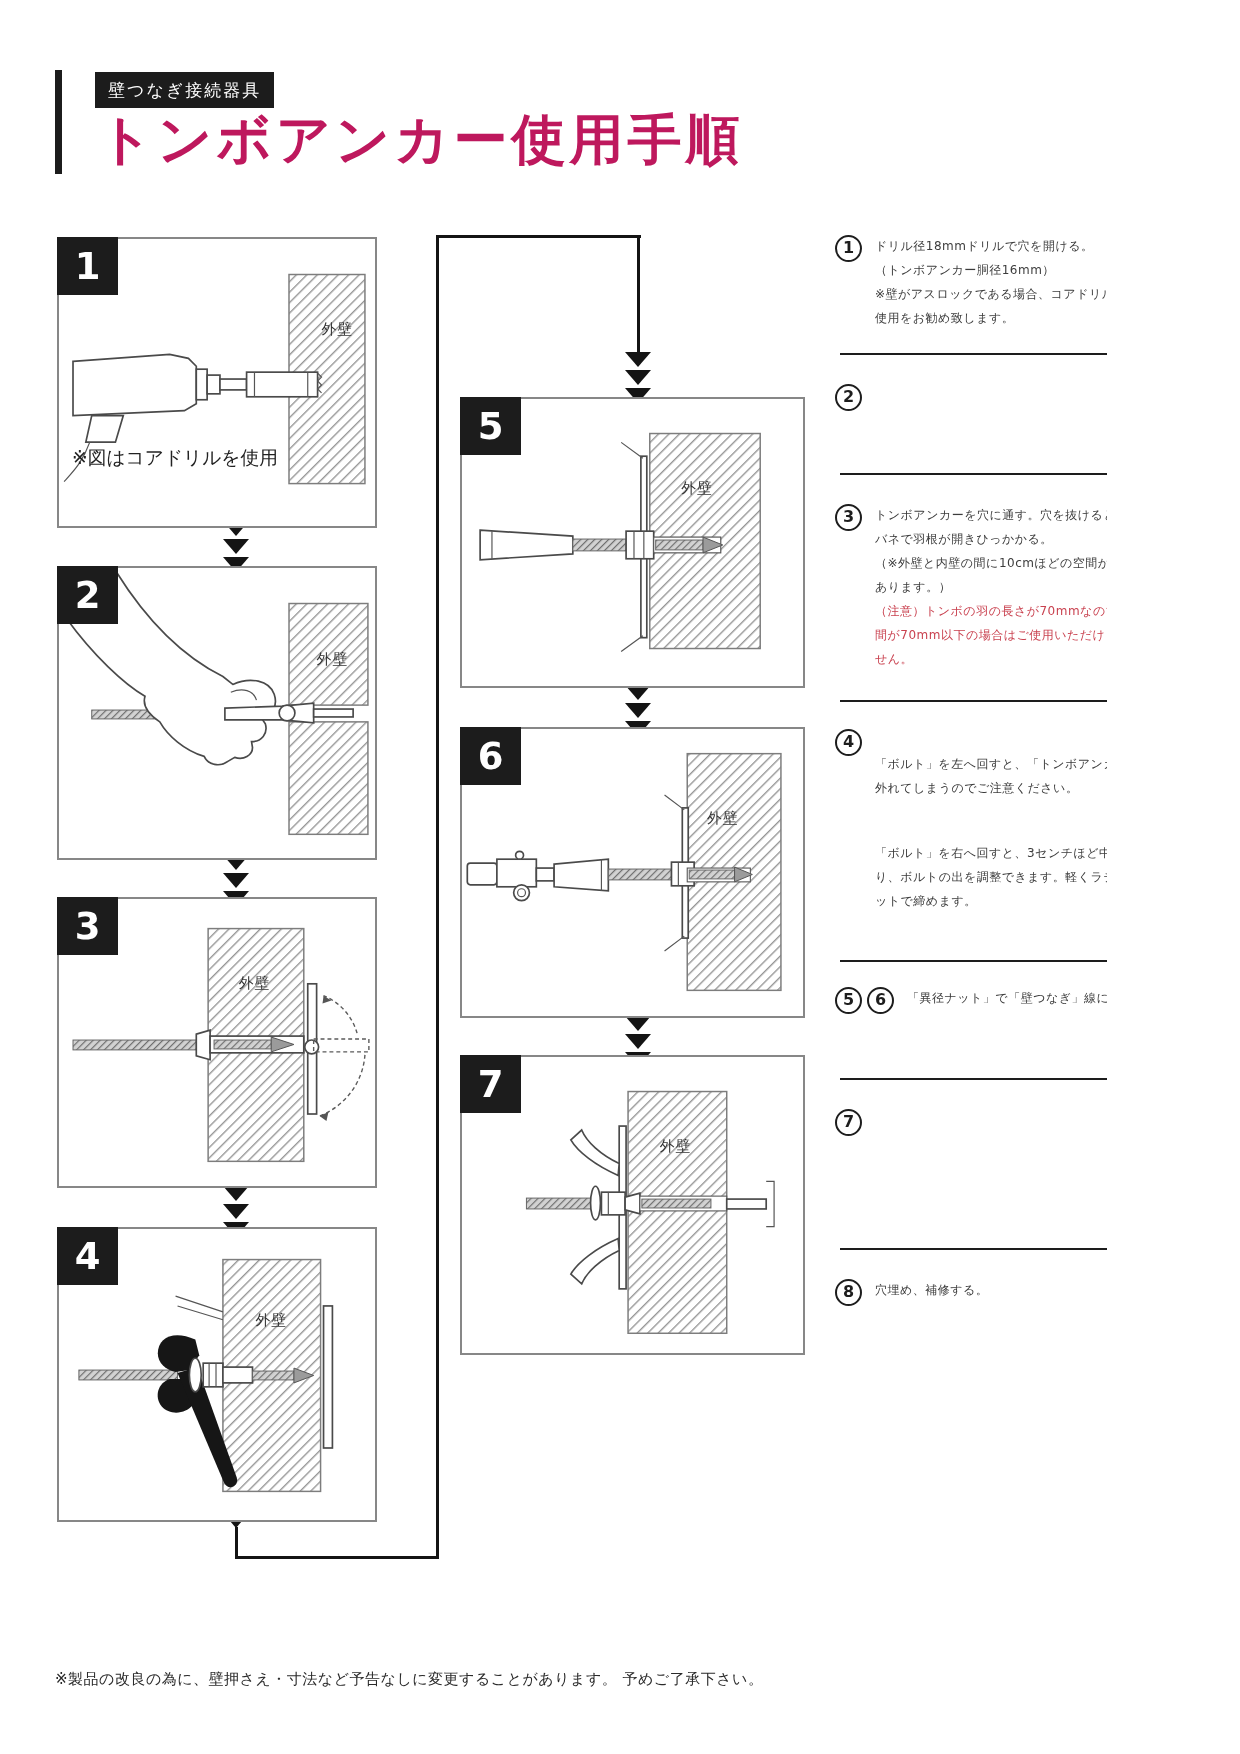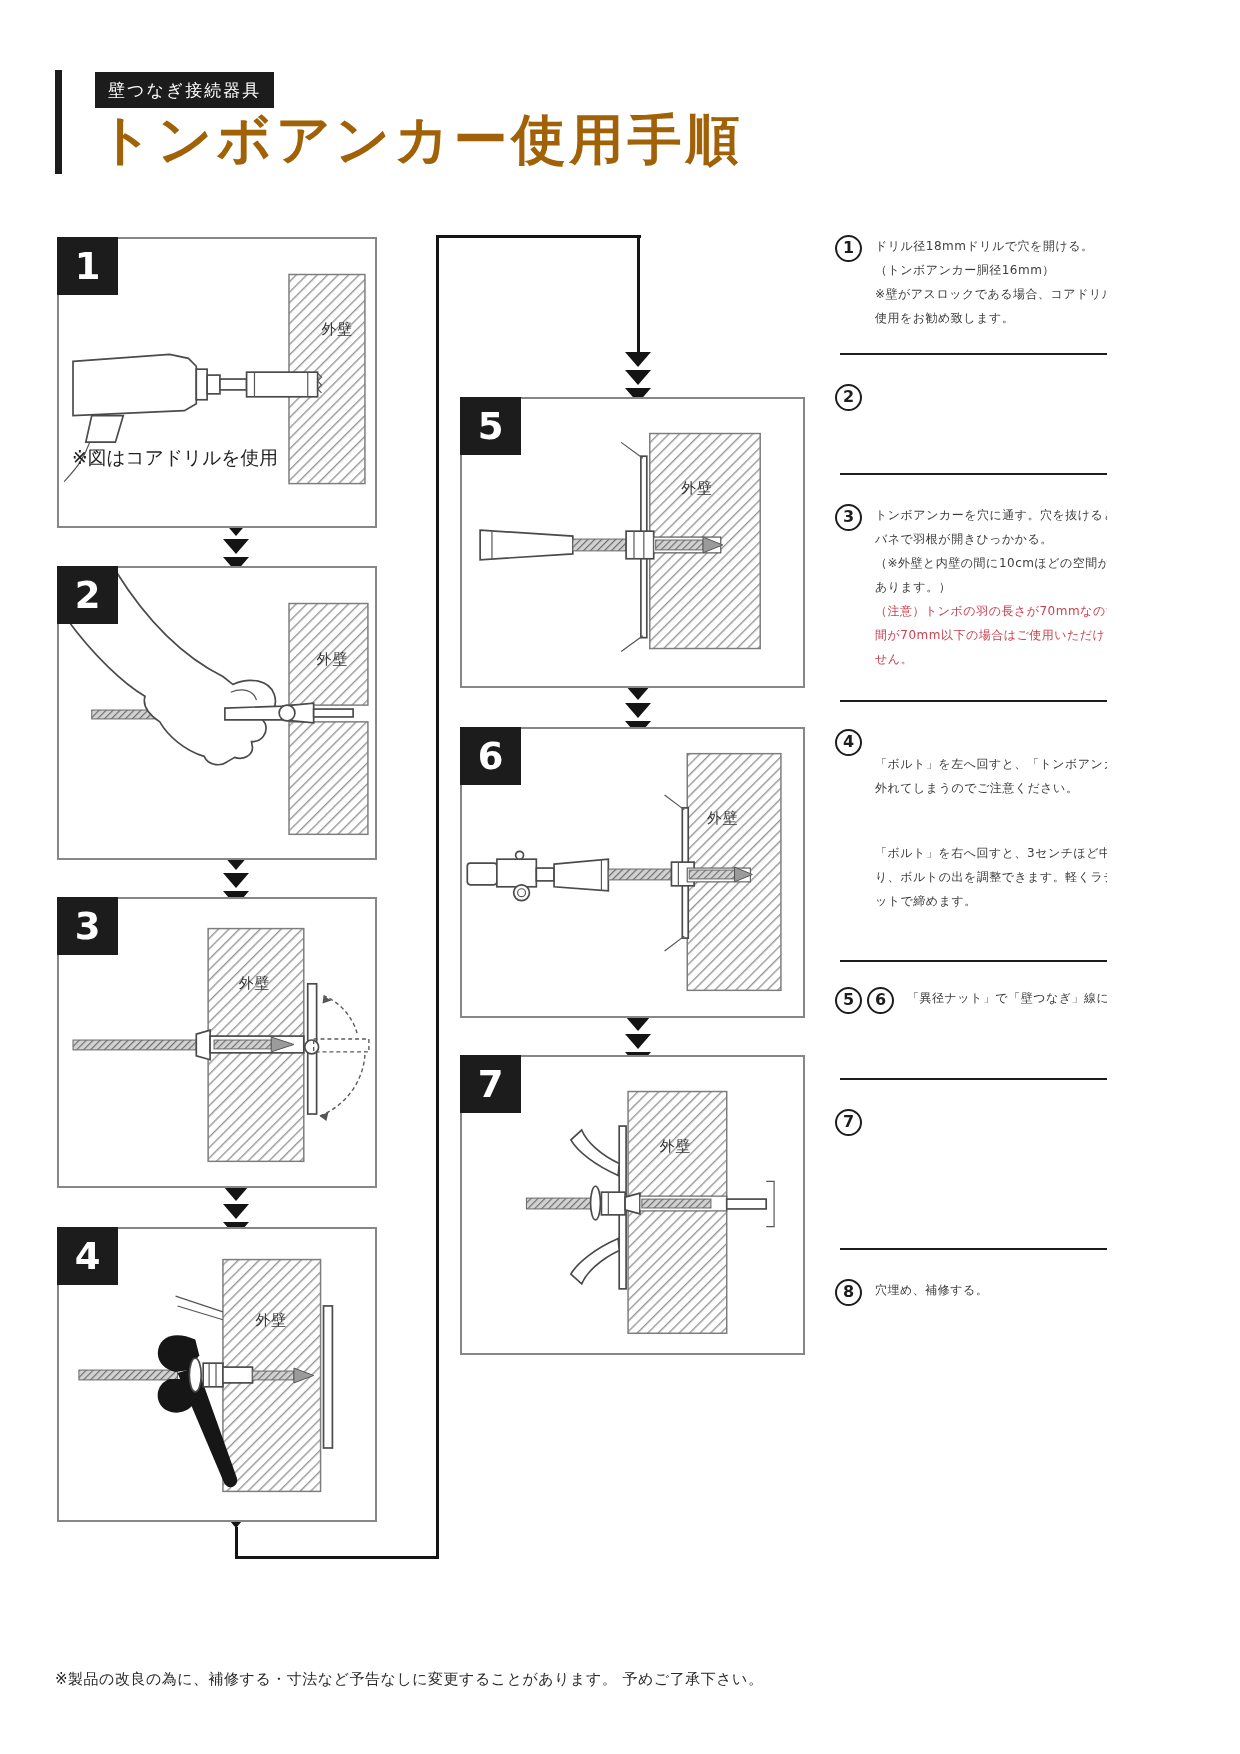--- a/index.html
+++ b/index.html
@@ -4,21 +4,21 @@
 <style>
   html,body{margin:0;padding:0;background:#fff;}
   #page{position:relative;width:1107px;height:1754px;background:#ffffff;overflow:hidden;
         font-family:"DejaVu Sans","Liberation Sans",sans-serif;color:#1d1d1d;}
 
   
   .tickbar{position:absolute;left:55px;top:70px;width:7px;height:104px;background:#1c1c1c;}
   .catbadge{position:absolute;left:95px;top:72px;height:36px;line-height:36px;background:#1c1c1c;
             color:#fff;font-size:17px;padding:0 13px;letter-spacing:2px;}
   .pagetitle{position:absolute;left:98px;top:104px;margin:0;font-size:54px;font-weight:900;
-             letter-spacing:4px;color:#a16207;white-space:nowrap;}
+             letter-spacing:4px;color:#be185d;white-space:nowrap;}
 
   
   .cline{position:absolute;background:#141414;}
   .tri{width:0;height:0;border-left:13px solid transparent;border-right:13px solid transparent;
        border-top:15px solid #141414;}
   .arrows{position:absolute;display:flex;flex-direction:column;gap:3px;align-items:center;width:26px;}
   .exit-tri{position:absolute;}
 
   
   .panel{position:absolute;border:2px solid #878787;background:#fff;box-sizing:border-box;}
@@ -308,15 +308,15 @@
   </div>
   <div class="sep" style="top:1248px;"></div>
 
   <div class="ins" style="top:1278px;">
     <div class="numwrap">
         <span class="num">8</span>
       </div>
     <div class="itext">穴埋め、補修する。</div>
   </div>
 
-  <div class="footnote">※製品の改良の為に、補修する・寸法など予告なしに変更することがあります。 予めご了承下さい。</div>
+  <div class="footnote">※製品の改良の為に、壁押さえ・寸法など予告なしに変更することがあります。 予めご了承下さい。</div>
 
 </div>
 
 </body></html>

